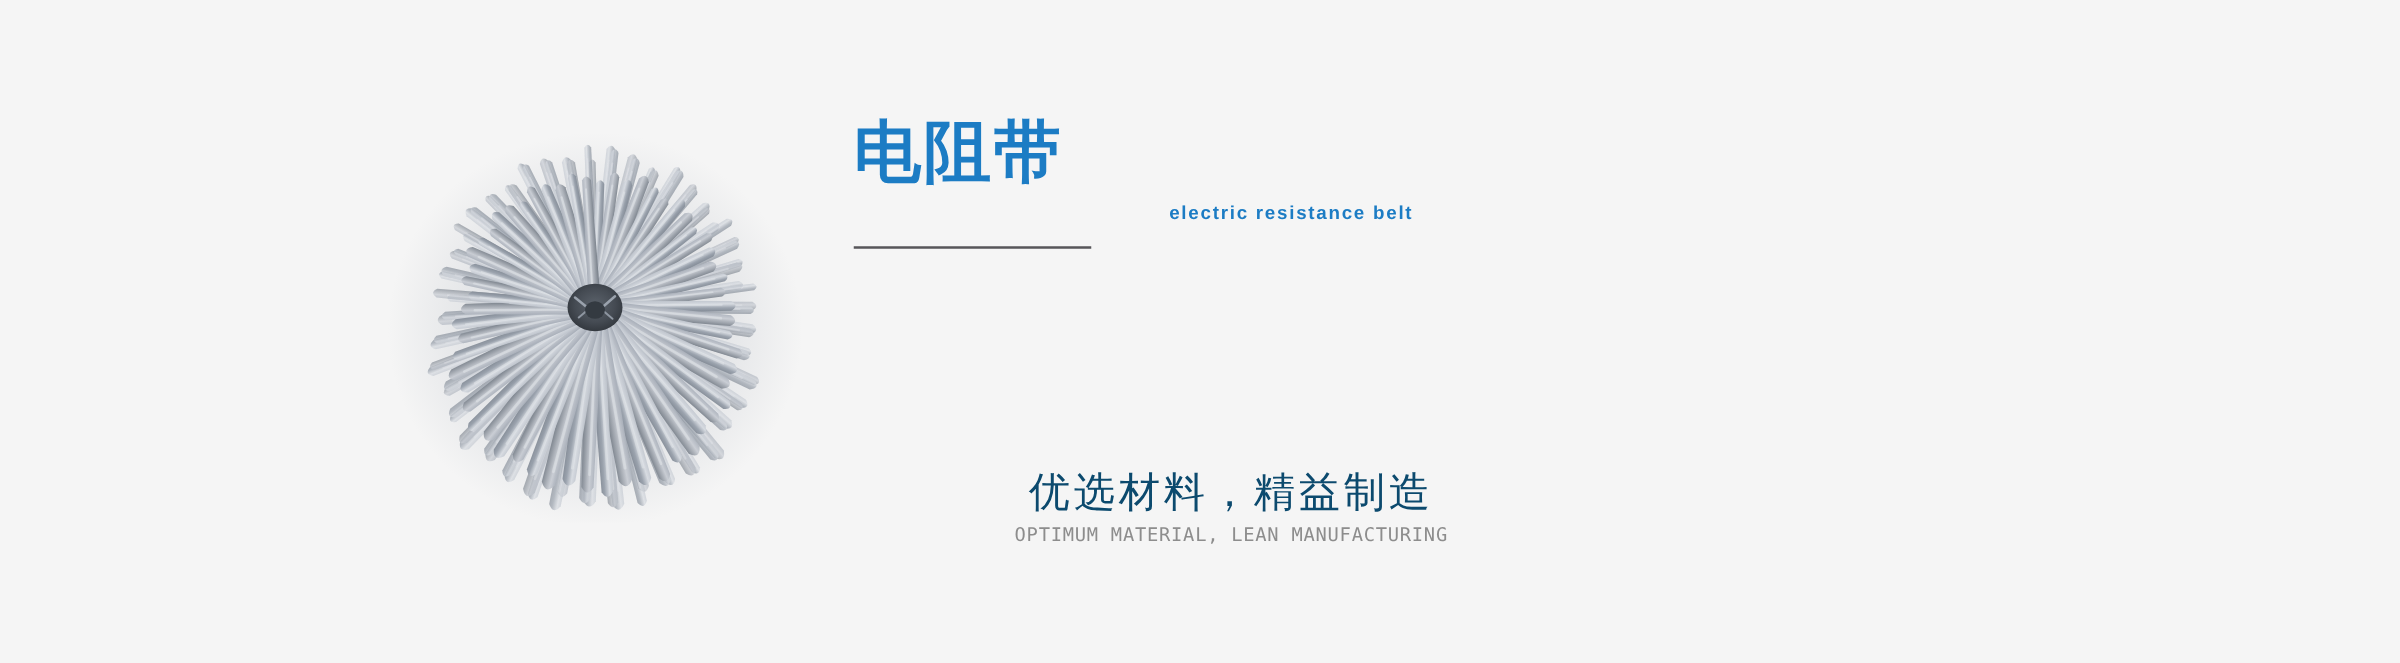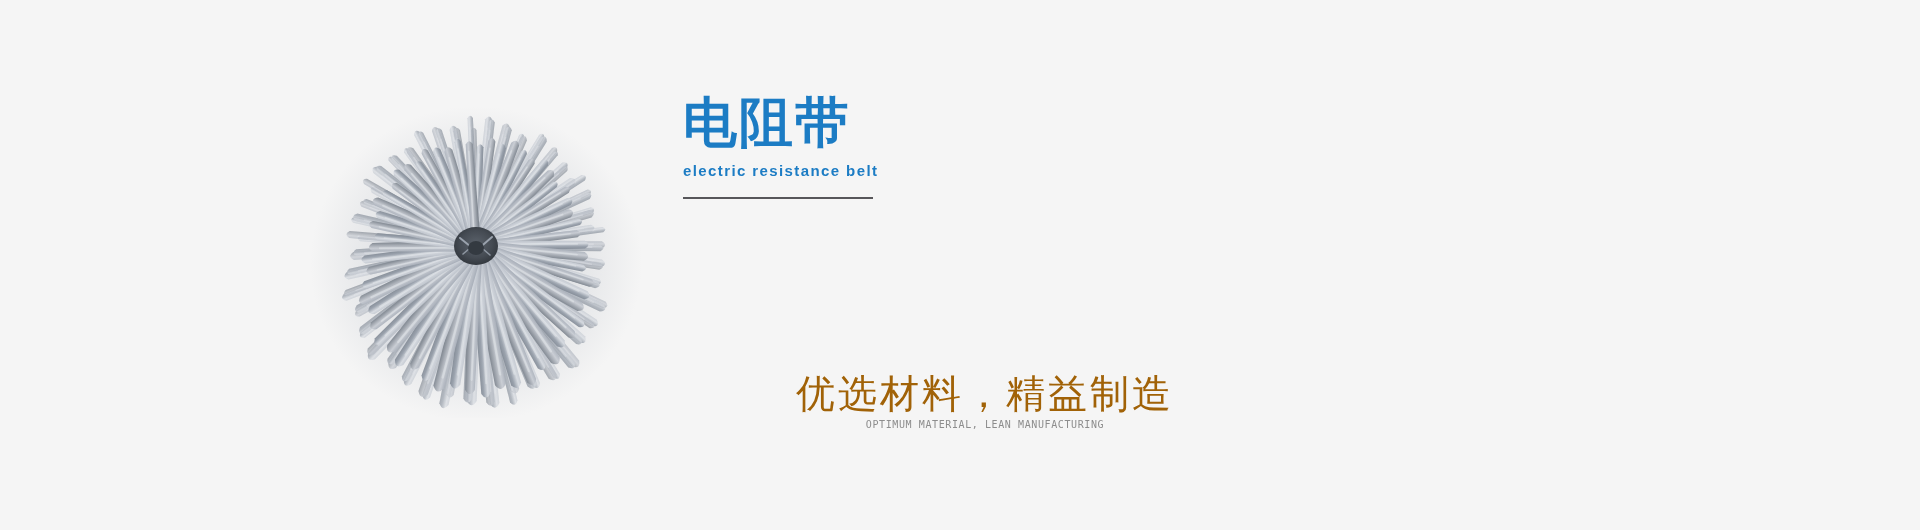--- a/index.html
+++ b/index.html
@@ -43,20 +43,21 @@
     letter-spacing:2px;
     font-family:"Liberation Sans","DejaVu Sans",sans-serif;
   }
   .title-en {
     margin-top:10px;
     font-size:15px;
     font-weight:bold;
     color:#1c7cc4;
     letter-spacing:1.4px;
     font-family:"Liberation Sans","DejaVu Sans",sans-serif;
+    text-align:center;
   }
   .divider {
     margin-top:18px;
     width:190px;
     height:2px;
     background:#57565a;
   }
   .desc {
     margin-top:44px;
     font-size:27px;
@@ -69,30 +70,30 @@
   .desc-line { display:block; white-space:nowrap; }
 
   
   .tagline {
     position:absolute;
     left:775px; top:325px;
     width:420px;
     text-align:center;
   }
   .tagline-cn {
-    font-size:39px;
+    font-size:33px;
     line-height:42px;
-    color:#a16207;
+    color:#0c4a6e;
     letter-spacing:3px;
     font-family:"DejaVu Serif","Liberation Serif",serif;
     white-space:nowrap;
   }
   .tagline-en {
     margin-top:4px;
-    font-size:10px;
+    font-size:15px;
     color:#8d8d8d;
     letter-spacing:0.6px;
     font-family:"DejaVu Sans Mono","Liberation Mono",monospace;
     white-space:nowrap;
   }
 </style>
 </head>
 <body>
 
 <div class="banner">

